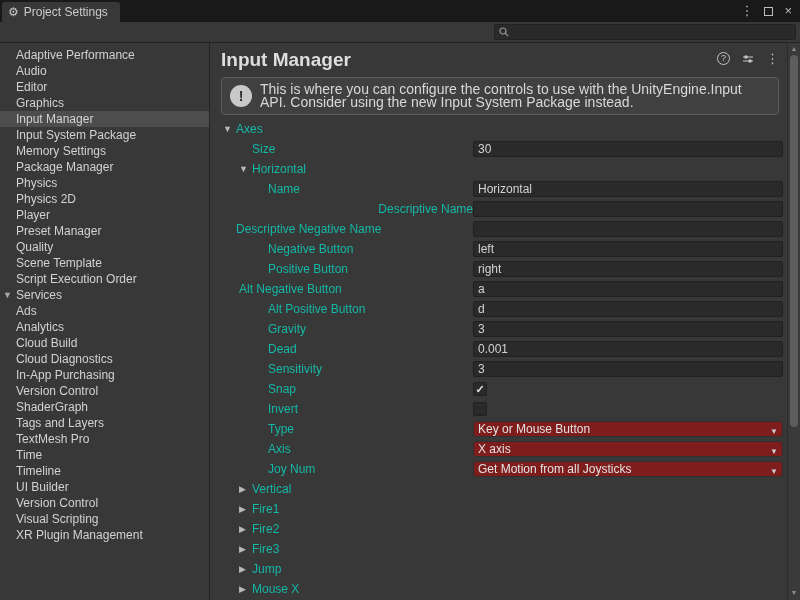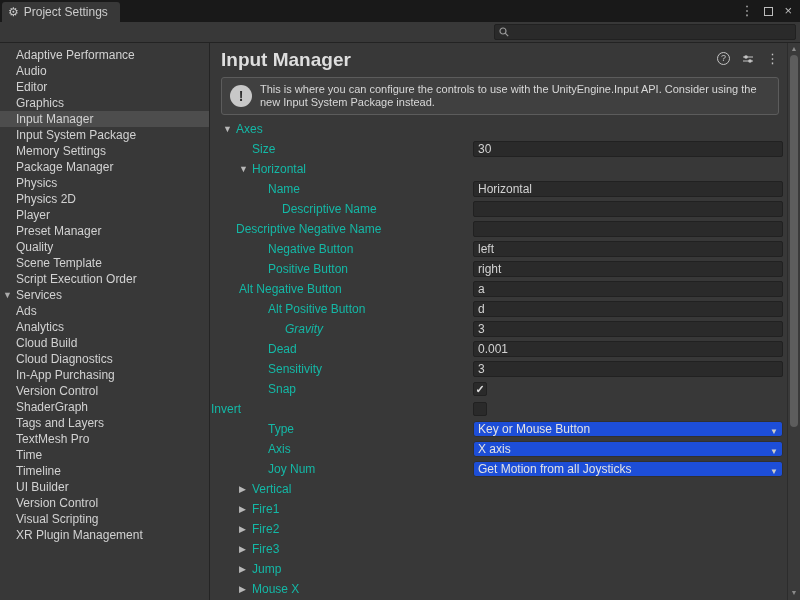--- a/index.html
+++ b/index.html
@@ -46,33 +46,33 @@
   .help-circle { width:13px; height:13px; border:1px solid #c4c4c4; border-radius:50%;
                  font-size:9px; line-height:11px; text-align:center; display:inline-block; }
   .kebab { font-size:13px; }
 
   .helpbox { margin:6px 8px 4px 10px; background:#404040; border:1px solid #5c5c5c;
              border-radius:3px; padding:5px 8px; display:flex; align-items:center; gap:8px;
              min-height:36px; }
   .info-icon { flex:0 0 22px; width:22px; height:22px; border-radius:50%; background:#c8c8c8;
                color:#2e2e2e; font-weight:bold; font-size:14px; text-align:center;
                line-height:22px; }
-  .helpbox-text { font-size:11px; line-height:13px; color:#d8d8d8; }
+  .helpbox-text { font-size:14px; line-height:13px; color:#d8d8d8; }
 
   
   .prow { height:20px; display:flex; align-items:center; }
   .labelcol { flex:0 0 262px; display:flex; align-items:center; overflow:hidden;
               white-space:nowrap; }
   .prow .tri { width:13px; font-size:9px; color:#b8b8b8; }
   .plabel { color:#14b8a6; }
   .fieldcol { flex:1; margin-right:4px; display:flex; align-items:center; }
   .tfield { flex:1; height:16px; background:#2a2a2a; border:1px solid #212121;
             border-radius:2px; padding:0 4px; line-height:14px; color:#d2d2d2;
             font-size:12px; overflow:hidden; white-space:nowrap; }
-  .ddfield { flex:1; height:16px; background:#1d4ed8; border:1px solid #303030;
+  .ddfield { flex:1; height:16px; background:#7f1d1d; border:1px solid #303030;
              border-radius:3px; padding:0 16px 0 4px; line-height:14px; color:#e2e2e2;
              position:relative; font-size:12px; overflow:hidden; white-space:nowrap; }
   .ddfield .arrow { position:absolute; right:4px; top:3px; font-size:8px; color:#cccccc; }
   .checkbox { width:14px; height:14px; background:#2a2a2a; border:1px solid #212121;
               border-radius:2px; color:#dcdcdc; font-size:11px; font-weight:bold;
               line-height:12px; text-align:center; }
 
   
   .scrollbar { position:absolute; right:0; top:0; width:13px; bottom:0; background:#3a3a3a;
                border-left:1px solid #2c2c2c; }
@@ -191,21 +191,21 @@
           </div>
           <div class="prow">
             <div class="labelcol" style="padding-left: 57px;">
               <span class="plabel">Name</span>
             </div>
             <div class="fieldcol">
               <div class="tfield">Horizontal</div>
             </div>
           </div>
           <div class="prow">
-            <div class="labelcol" style="padding-left: 71px;">
+            <div class="labelcol" style="padding-left: 71px; justify-content: flex-end;">
               <span class="plabel">Descriptive Name</span>
             </div>
             <div class="fieldcol">
               <div class="tfield"></div>
             </div>
           </div>
           <div class="prow">
             <div class="labelcol" style="padding-left: 25px;">
               <span class="plabel">Descriptive Negative Name</span>
             </div>
@@ -239,21 +239,21 @@
           </div>
           <div class="prow">
             <div class="labelcol" style="padding-left: 57px;">
               <span class="plabel">Alt Positive Button</span>
             </div>
             <div class="fieldcol">
               <div class="tfield">d</div>
             </div>
           </div>
           <div class="prow">
-            <div class="labelcol" style="padding-left: 74px; font-style: italic;">
+            <div class="labelcol" style="padding-left: 57px;">
               <span class="plabel">Gravity</span>
             </div>
             <div class="fieldcol">
               <div class="tfield">3</div>
             </div>
           </div>
           <div class="prow">
             <div class="labelcol" style="padding-left: 57px;">
               <span class="plabel">Dead</span>
             </div>
@@ -271,21 +271,21 @@
           </div>
           <div class="prow">
             <div class="labelcol" style="padding-left: 57px;">
               <span class="plabel">Snap</span>
             </div>
             <div class="fieldcol">
               <div class="checkbox">✓</div>
             </div>
           </div>
           <div class="prow">
-            <div class="labelcol" style="">
+            <div class="labelcol" style="padding-left: 57px;">
               <span class="plabel">Invert</span>
             </div>
             <div class="fieldcol">
               <div class="checkbox"></div>
             </div>
           </div>
           <div class="prow">
             <div class="labelcol" style="padding-left: 57px;">
               <span class="plabel">Type</span>
             </div>

